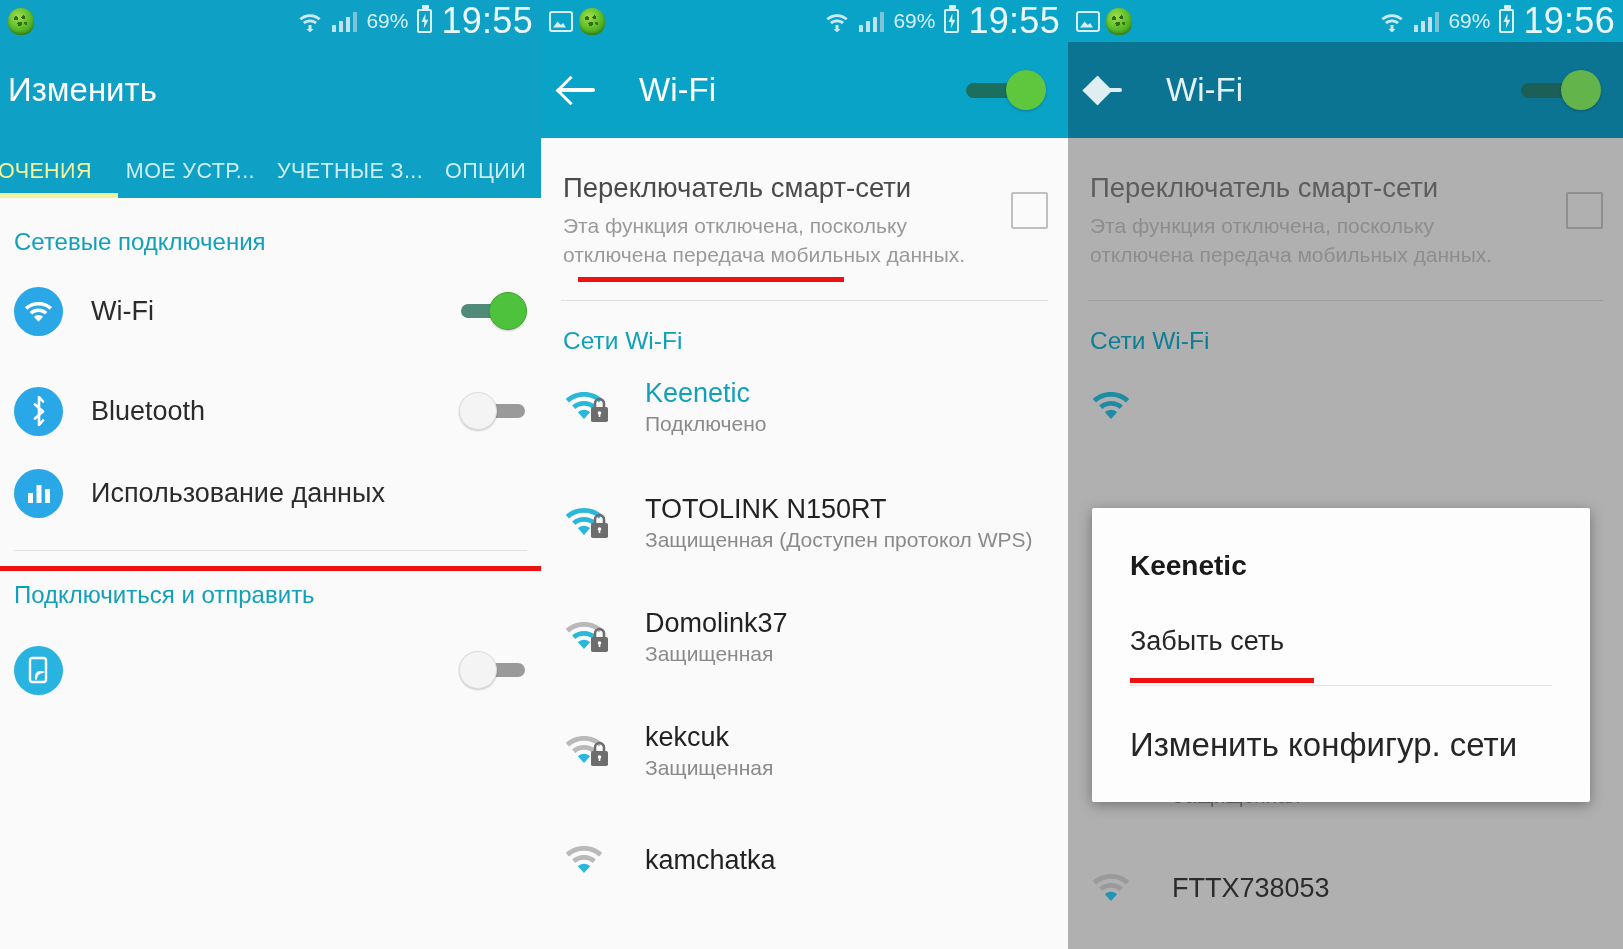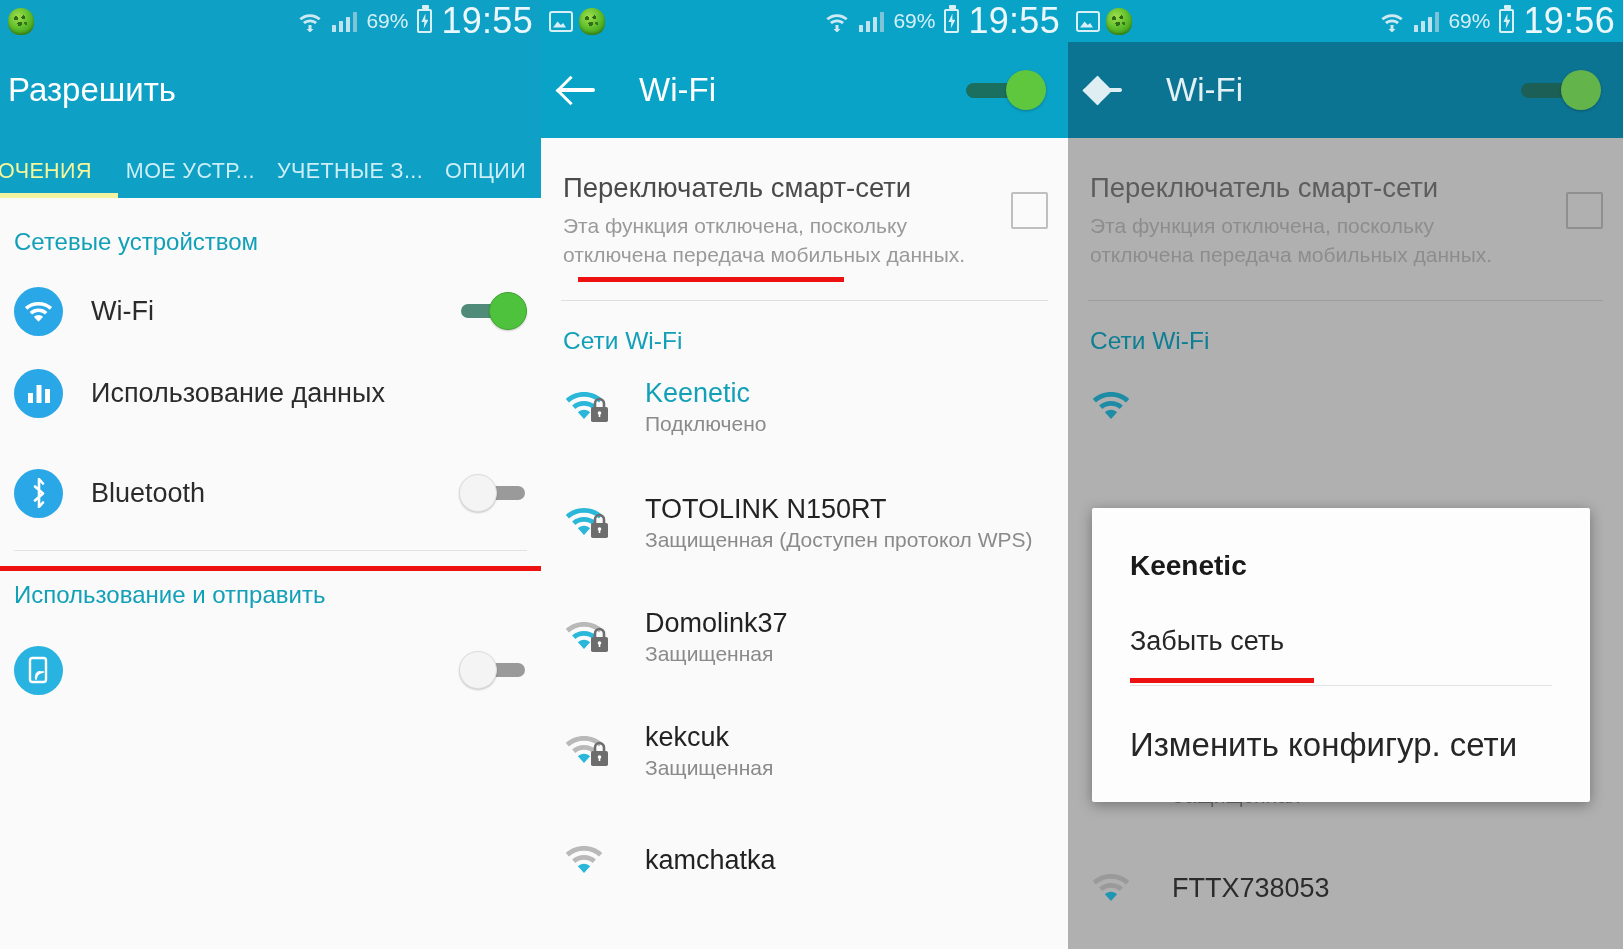--- a/index.html
+++ b/index.html
@@ -200,78 +200,78 @@
           </div>
         <div class="sb-pct">69%</div>
         <div class="batt">
             <i></i>
           </div>
         <div class="sb-time">19:55</div>
       </div>
     </div>
 
     <div class="appbar" style="background:#0fa0c5">
-      <div class="title">Разрешить</div>
+      <div class="title">Изменить</div>
     </div>
 
     <div class="tabs" style="background:#0fa0c5">
       <div class="tab first active">ОЧЕНИЯ</div>
       <div class="tab">МОЕ УСТР...</div>
       <div class="tab">УЧЕТНЫЕ З...</div>
       <div class="tab">ОПЦИИ</div>
       <div class="tab-underline"></div>
     </div>
 
     <div class="content">
-      <div class="section-title">Сетевые устройством</div>
+      <div class="section-title">Сетевые подключения</div>
 
       <div class="row" style="margin-top:6px">
         <div class="circ-icon">
           <svg width="31" height="25" viewBox="0 0 31 25">
             <path d="M15.5 3c5.2 0 10 1.9 13.6 5.1l-2.4 2.6C23.6 8 19.8 6.6 15.5 6.6S7.4 8 4.3 10.7L1.9 8.1C5.5 4.9 10.3 3 15.5 3z" fill="#fff"></path>
             <path d="M15.5 9.6c3.4 0 6.5 1.2 8.9 3.3l-2.5 2.6c-1.7-1.5-3.9-2.4-6.4-2.4s-4.7.9-6.4 2.4l-2.5-2.6c2.4-2.1 5.5-3.3 8.9-3.3z" fill="#fff"></path>
             <path d="M15.5 16.1c1.8 0 3.4.7 4.5 1.8l-4.5 4.8-4.5-4.8c1.1-1.1 2.7-1.8 4.5-1.8z" fill="#fff"></path>
           </svg>
         </div>
         <div class="row-label">Wi-Fi</div>
         <div class="tog on">
           <div class="track"></div>
             <div class="knob"></div>
         </div>
       </div>
       <div class="redline" style="left:0; right:0; top:368px; width:541px;"></div>
 
+      <div class="row" style="margin-top:18px">
+        <div class="circ-icon">
+          <svg width="22" height="30" viewBox="0 0 22 30">
+            <path d="M7 8.5l8 7-8 7M11 1v28M11 1l4 4.5M11 29l4-4.5" stroke="#fff" stroke-width="2.6" fill="none" stroke-linecap="round" stroke-linejoin="round"></path>
+          </svg>
+        </div>
+        <div class="row-label">Bluetooth</div>
+        <div class="tog">
+          <div class="track"></div>
+            <div class="knob"></div>
+        </div>
+      </div>
+
       <div class="row">
         <div class="circ-icon">
           <svg width="26" height="24" viewBox="0 0 26 24">
             <rect x="2" y="12" width="5" height="10" fill="#fff"></rect>
             <rect x="10.5" y="4" width="5" height="18" fill="#fff"></rect>
             <rect x="19" y="8" width="5" height="14" fill="#fff"></rect>
           </svg>
         </div>
         <div class="row-label">Использование данных</div>
       </div>
 
-      <div class="row" style="margin-top:18px">
-        <div class="circ-icon">
-          <svg width="22" height="30" viewBox="0 0 22 30">
-            <path d="M7 8.5l8 7-8 7M11 1v28M11 1l4 4.5M11 29l4-4.5" stroke="#fff" stroke-width="2.6" fill="none" stroke-linecap="round" stroke-linejoin="round"></path>
-          </svg>
-        </div>
-        <div class="row-label">Bluetooth</div>
-        <div class="tog">
-          <div class="track"></div>
-            <div class="knob"></div>
-        </div>
-      </div>
-
 
       <div class="divider"></div>
 
-      <div class="section-title">Использование и отправить</div>
+      <div class="section-title">Подключиться и отправить</div>
 
       <div class="row" style="align-items:center; margin-top:12px">
         <div class="circ-icon nfc">
           <svg width="26" height="30" viewBox="0 0 26 30">
             <rect x="4" y="3" width="16" height="24" rx="2.5" stroke="#fff" stroke-width="2.4" fill="none"></rect>
             <path d="M10 21a4 4 0 014-4M10 24a7 7 0 017-7" stroke="#fff" stroke-width="1.8" fill="none" stroke-linecap="round"></path>
             <circle cx="10" cy="22.5" r="1.2" fill="#fff"></circle>
           </svg>
         </div>
         <div class="tog">

